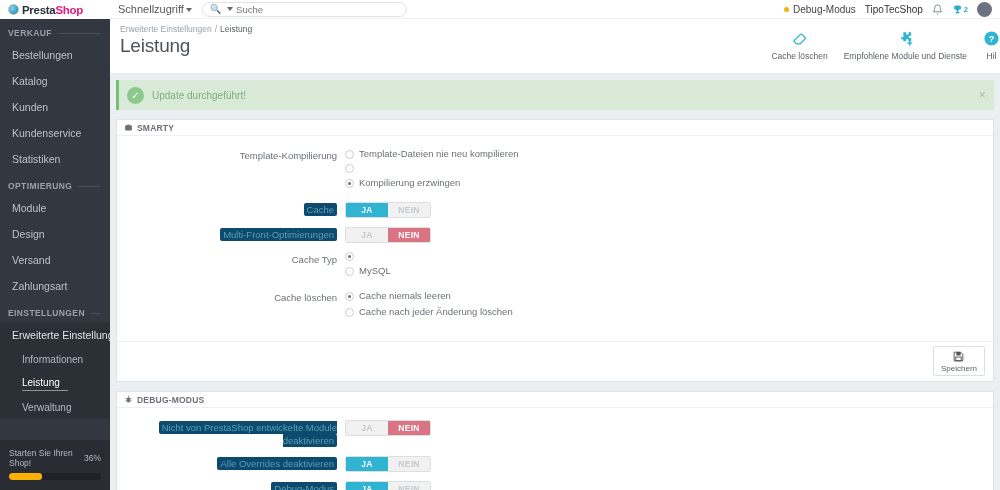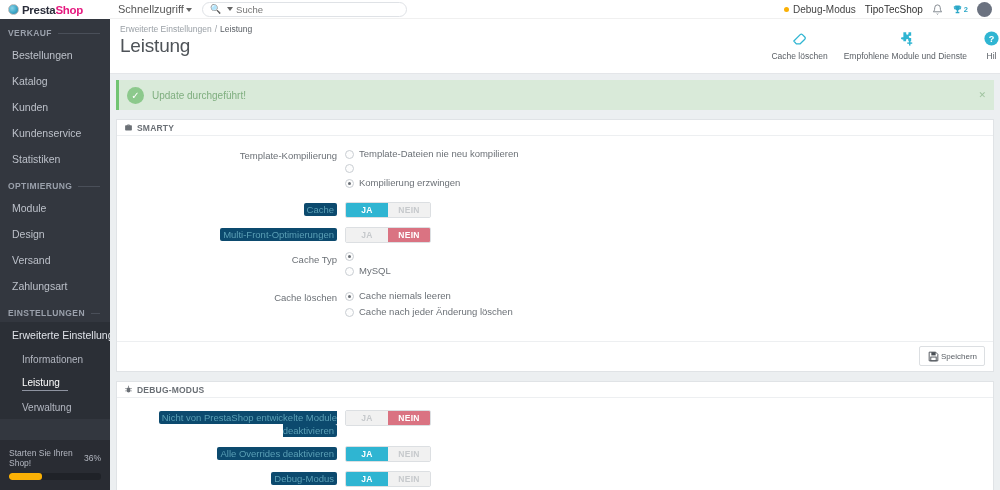--- a/index.html
+++ b/index.html
@@ -254,21 +254,21 @@
   .toggle span.on-yes { background: #2fb5d2; color: #fff; }
   .toggle span.on-no  { background: #da7382; color: #fff; }
 
   .panel-footer {
     border-top: 1px solid #edeff1;
     background: #fff;
     display: flex; justify-content: flex-end;
     padding: 4px 8px 5px 8px;
   }
   .save-btn {
-    display: flex; flex-direction: row; align-items: center; gap: 1px;
+    display: flex; flex-direction: column; align-items: center; gap: 1px;
     border: 1px solid #dcdfe2; border-radius: 2px;
     background: #fff; padding: 3px 7px 2px 7px;
     cursor: pointer;
   }
   .save-ico { color: #4a4f55; line-height: 0; }
   .save-label { font-size: 8px; color: #5b6066; }
 </style>
 </head>
 <body>
 

